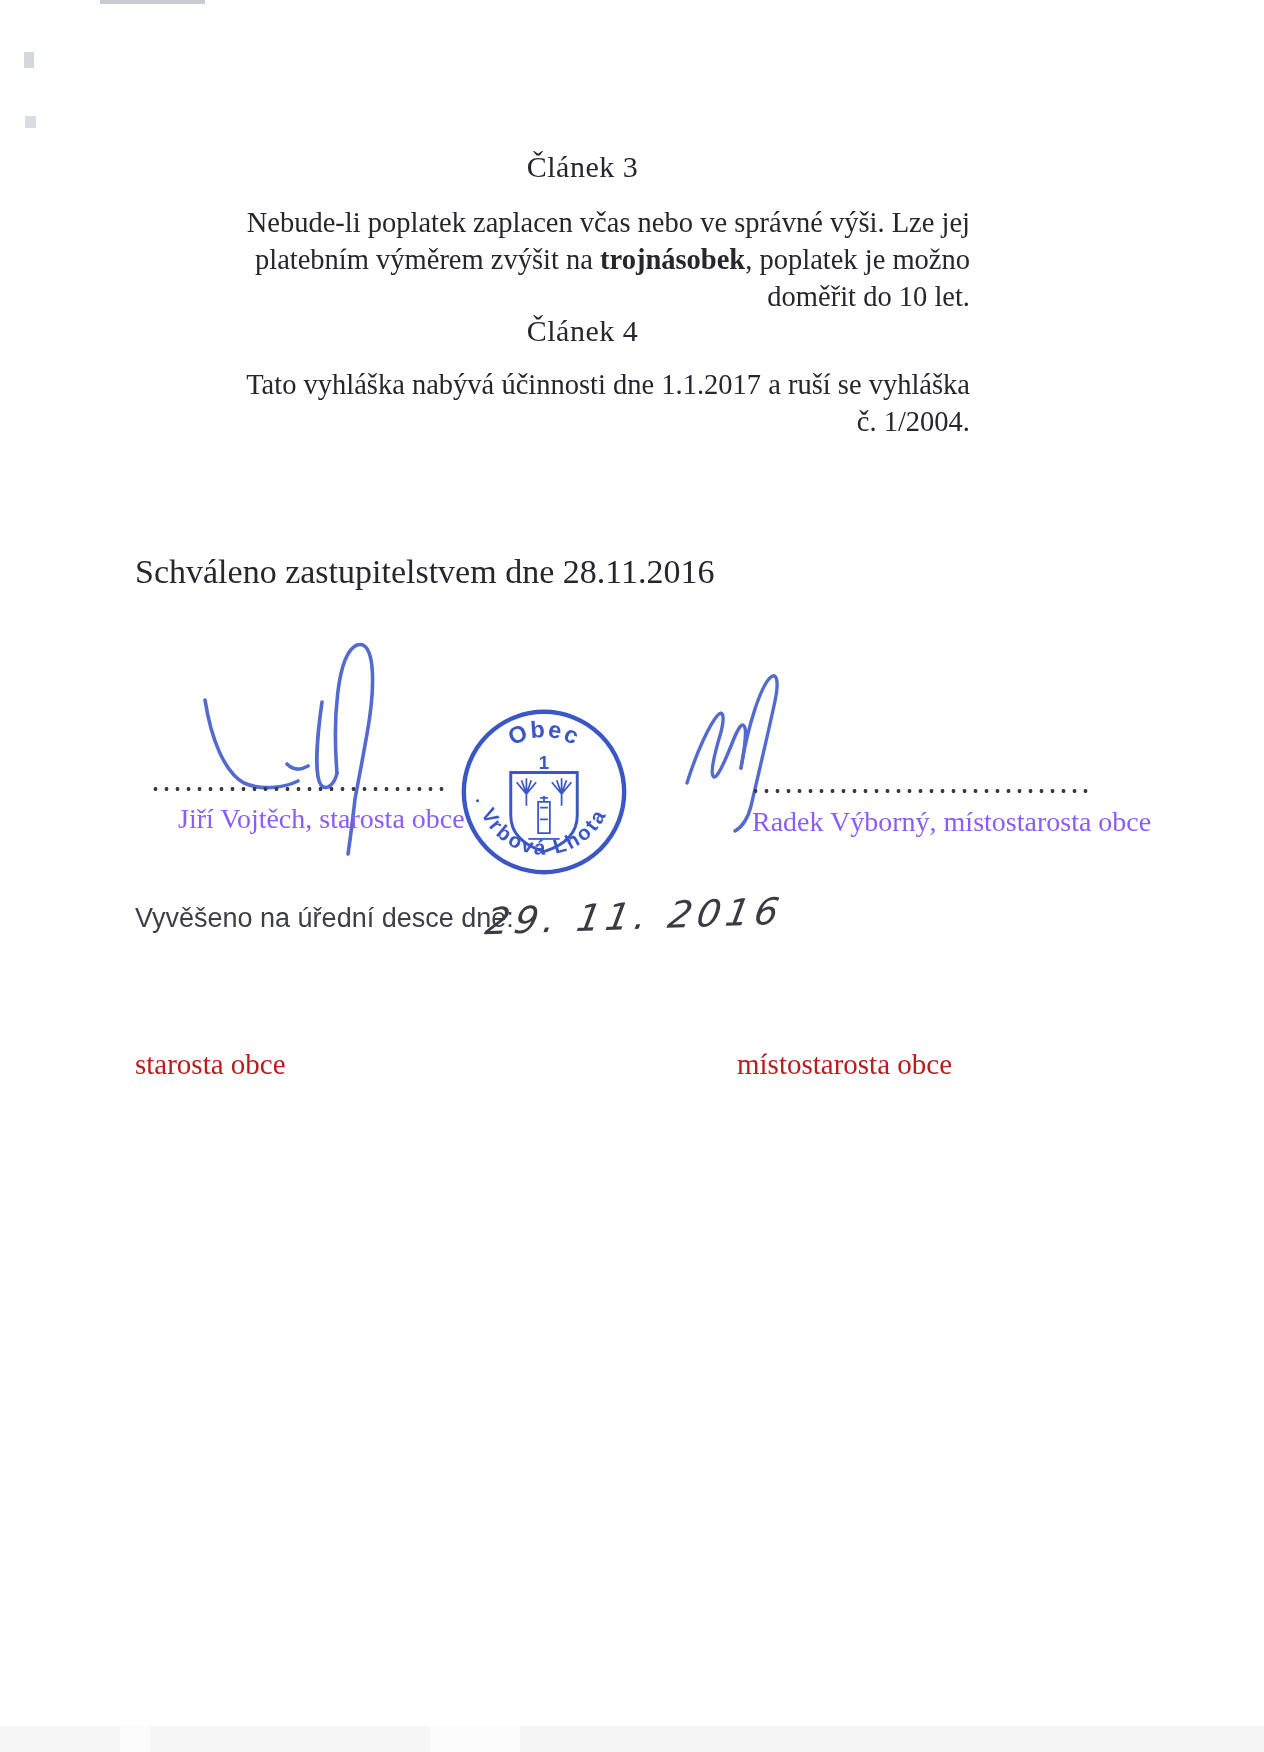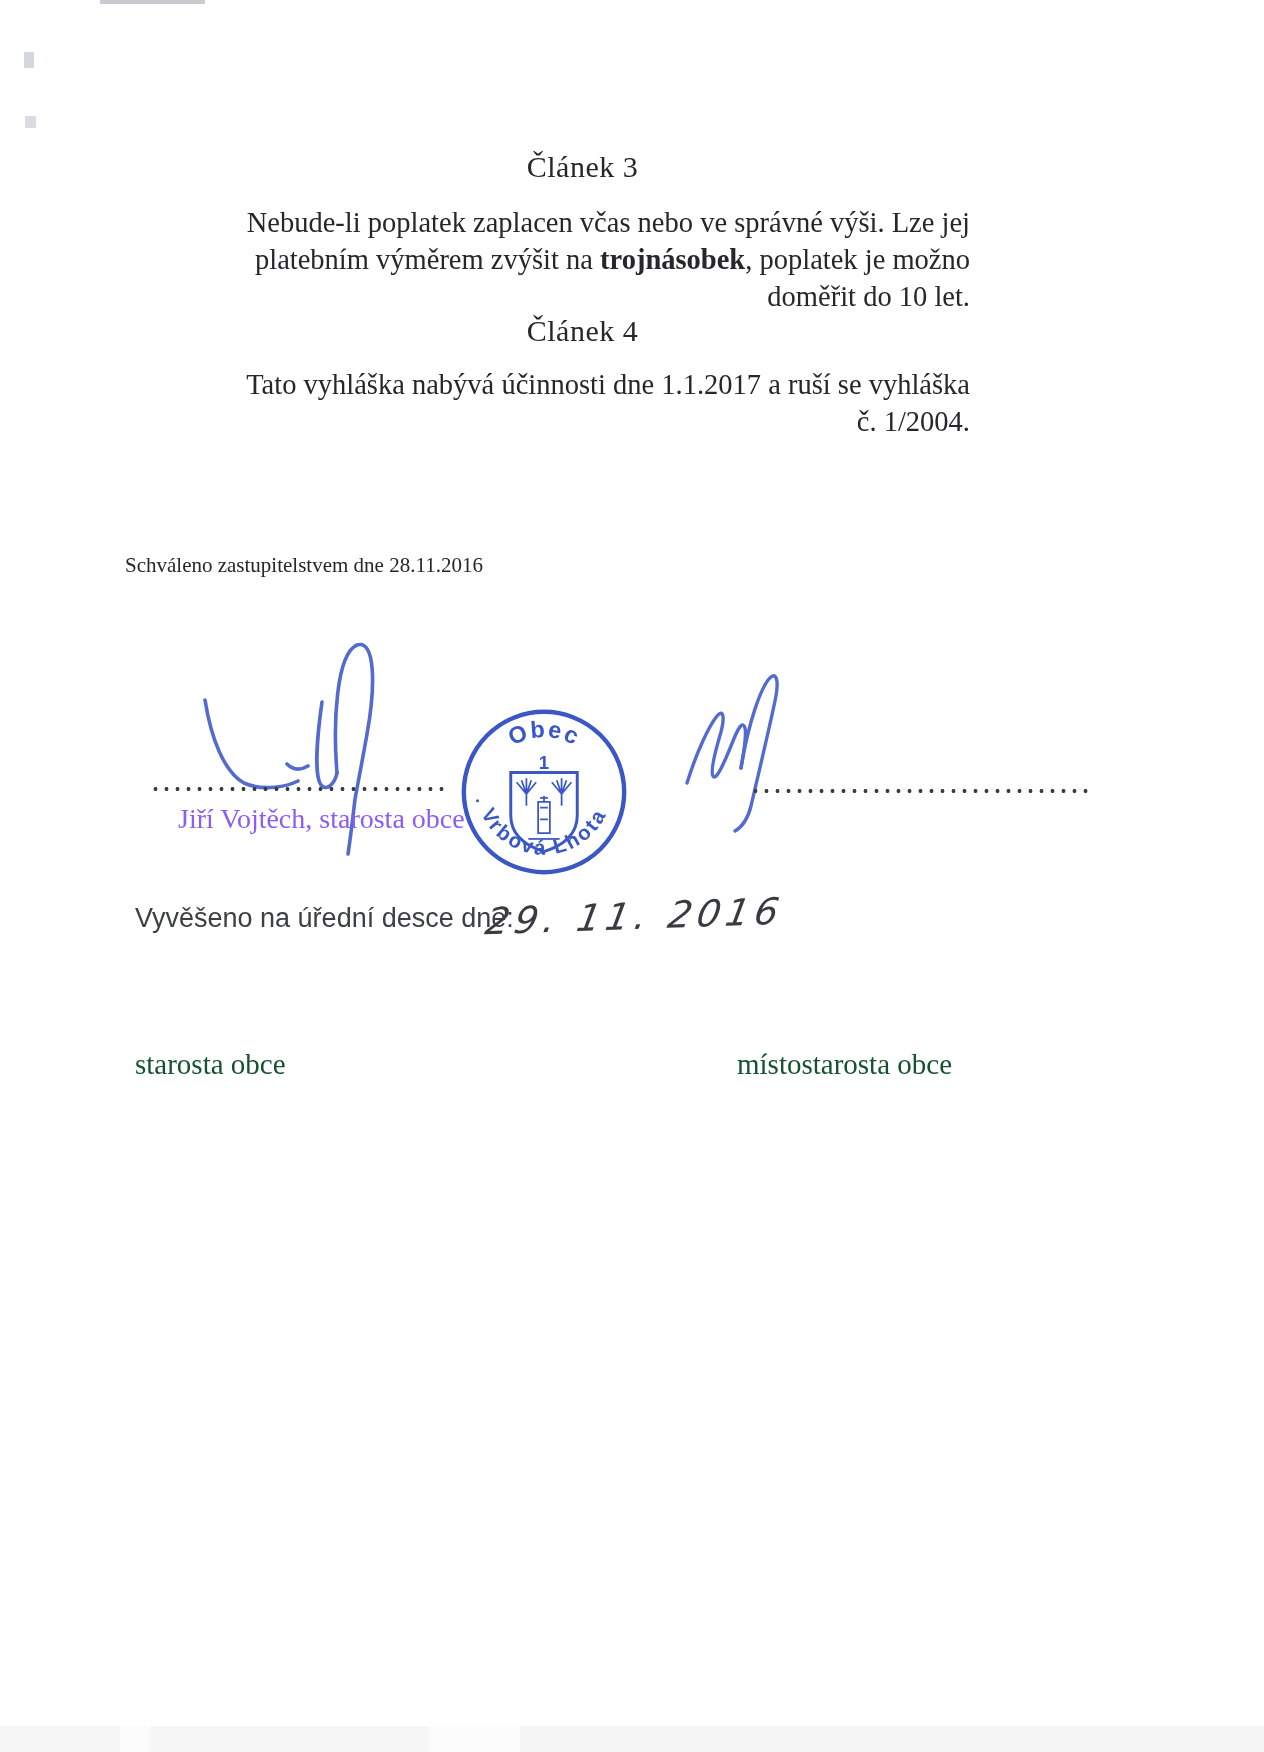--- a/index.html
+++ b/index.html
@@ -16,21 +16,21 @@
     font-size:30px;font-weight:normal;
     text-align:center;width:765px;left:200px;
     letter-spacing:0.5px;
   }
   .para{
     left:200px;width:770px;
     font-size:28.5px;line-height:37px;
     text-align:right;
   }
   .approval{
-    left:125px;font-size:21px;
+    left:135px;font-size:34px;
   }
   .dotted-line{
     height:6px;
     background-image:radial-gradient(circle, #3a3a3e 1.7px, transparent 2.2px);
     background-size:11px 6px;
     background-repeat:repeat-x;
   }
   .sig-name{
     font-size:28px;color:#8b5cf6;white-space:nowrap;text-align:right;
   }
@@ -41,21 +41,21 @@
   .handwritten-date{
     font-family:"DejaVu Sans", sans-serif;
     font-style:italic;
     font-size:37px;
     color:#3a3b42;
     letter-spacing:5px;
     transform:skewX(-12deg) rotate(-2deg);
     white-space:nowrap;
   }
   .footer-label{
-    font-size:29px;color:#14532d;white-space:nowrap;
+    font-size:29px;color:#b91c1c;white-space:nowrap;
   }
   .artifact{background:#9aa0a8;opacity:.55;}
   .bottom-strip{
     left:0;top:1726px;width:1264px;height:26px;
     background:linear-gradient(90deg,#f2f2f2 0 120px,#fafafa 120px 150px,#f3f3f3 150px 430px,#fbfbfb 430px 520px,#f1f1f1 520px 1264px);
     opacity:.7;
   }
   svg{display:block;}
 </style>
 </head>
@@ -119,20 +119,21 @@
   </svg>
 
   <svg class="abs" style="left:662px;top:655px;" width="155" height="185" viewBox="0 0 155 185">
     <g fill="none" stroke="#4a63cc" stroke-width="3.4" stroke-linecap="round" opacity="0.95">
       <path d="M 25 128 C 35 96, 47 71, 55 61 C 61 54, 63 61, 59 77 C 53 97, 48 116, 51 121 C 54 127, 63 106, 71 86 C 77 71, 81 66, 83 73 C 85 81, 81 101, 79 113"></path>
       <path d="M 79 113 C 86 70, 99 30, 109 22 C 115 17, 117 27, 113 46 C 106 79, 96 121, 89 151 C 86 163, 80 172, 73 176"></path>
     </g>
   </svg>
 
   <div class="abs dotted-line" style="left:750px;top:788px;width:338px;"></div>
+  <div class="abs sig-name" style="left:752px;top:806px;">Radek Výborný, místostarosta obce</div>
 
   <div class="abs sans-label" style="left:135px;top:903px;">Vyvěšeno na úřední desce dne:</div>
   <div class="abs handwritten-date" style="left:487px;top:895px;">29. 11. 2016</div>
 
   <div class="abs footer-label" style="left:135px;top:1048px;">starosta obce</div>
   <div class="abs footer-label" style="left:737px;top:1048px;">místostarosta obce</div>
 
 </div>
 
 </body></html>

